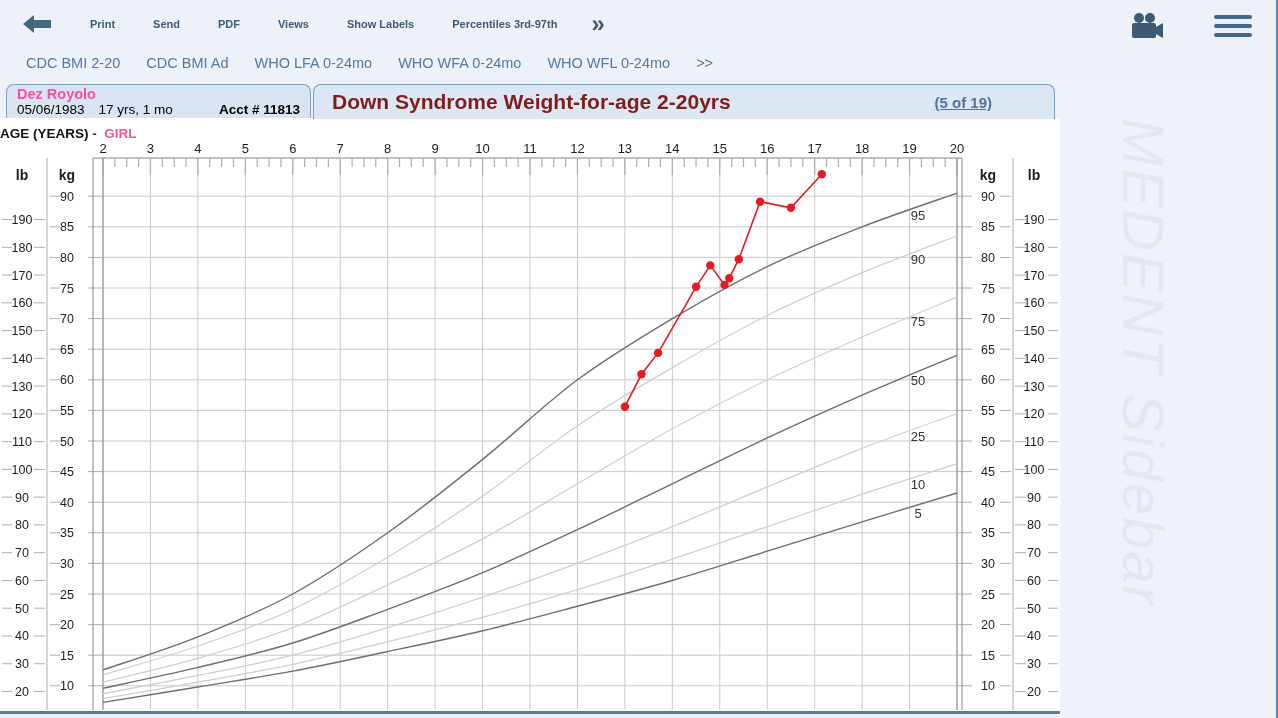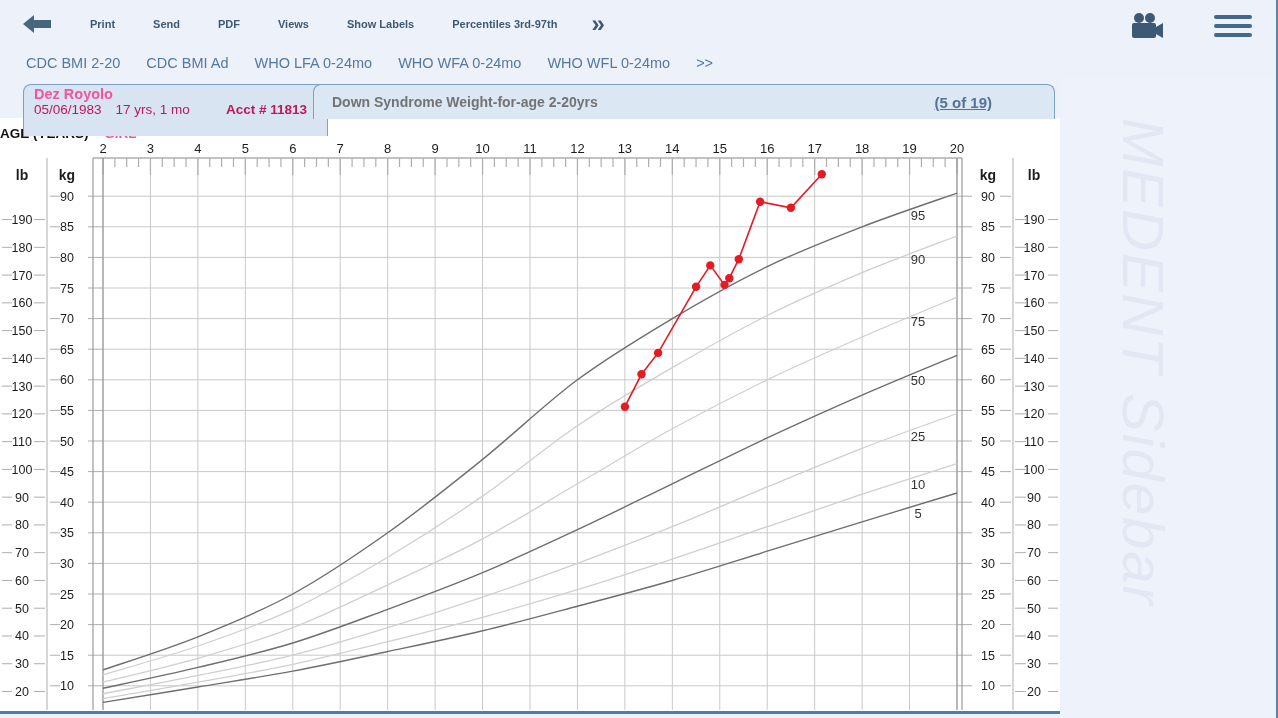--- a/index.html
+++ b/index.html
@@ -17,35 +17,35 @@
   .tb-more { font-weight:bold; font-size:24px; color:#3c5a76; margin-left:34px; cursor:pointer; line-height:20px; }
   .tb-right { position:absolute; right:26px; top:10px; display:flex; align-items:center; gap:50px; }
   .hamburger { width:38px; cursor:pointer; }
   .hamburger div { height:4px; background:#44688c; border-radius:2px; margin:5px 0; }
   
   .chartrow { position:absolute; left:0; top:48px; width:1278px; height:30px; display:flex; align-items:center; }
   .ct-item { font-size:14.5px; color:#54799f; margin-left:26px; cursor:pointer; white-space:nowrap; }
   .ct-item:first-child { }
   
   .patient-tab {
-    position:absolute; left:6px; top:84px; width:305px; height:52px;
+    position:absolute; left:6px; top:84px; width:305px; height:34px;
     background:#d8e4f1; border:1px solid #7d9fc0; border-bottom:none;
-    border-radius:8px 8px 0 0; padding:1px 20px 0 10px; z-index:2;margin-left:17px;
+    border-radius:8px 8px 0 0; padding:1px 10px 0 10px; z-index:2;
   }
   .patient-name { color:#f4539e; font-weight:bold; font-size:14.5px; line-height:16px; }
-  .patient-line2 { display:flex; font-size:13.5px; color:#be185d; line-height:15px; }
+  .patient-line2 { display:flex; font-size:13.5px; color:#000000; line-height:15px; }
   .patient-dob { }
   .patient-age { margin-left:14px; }
   .patient-acct { margin-left:auto;font-weight:bold; }
   .title-tab {
     position:absolute; left:313px; top:84px; width:742px; height:35px;
     background:#dce7f4; border:1px solid #7d9fc0; border-bottom:none;
     border-radius:8px 8px 0 0; display:flex; align-items:center; z-index:2;
   }
-  .title-text { font-weight:bold; font-size:14px; color:#737373; margin-left:18px; }
+  .title-text { font-weight:bold; font-size:21px; color:#7f1d1d; margin-left:18px; }
   .title-page { font-weight:bold; font-size:15px; color:#537397; margin-left:auto; margin-right:62px;text-decoration:underline; }
   
   .chart-panel {
     position:absolute; left:0; top:118px; width:1060px; height:596px;
     background:#ffffff; border-bottom:3px solid #4d7dab; z-index:1;
   }
   .chart-title {
     position:absolute; left:0; top:8px; width:957px; text-align:left;
     font-size:13.5px; font-weight:bold; color:#111;
   }

